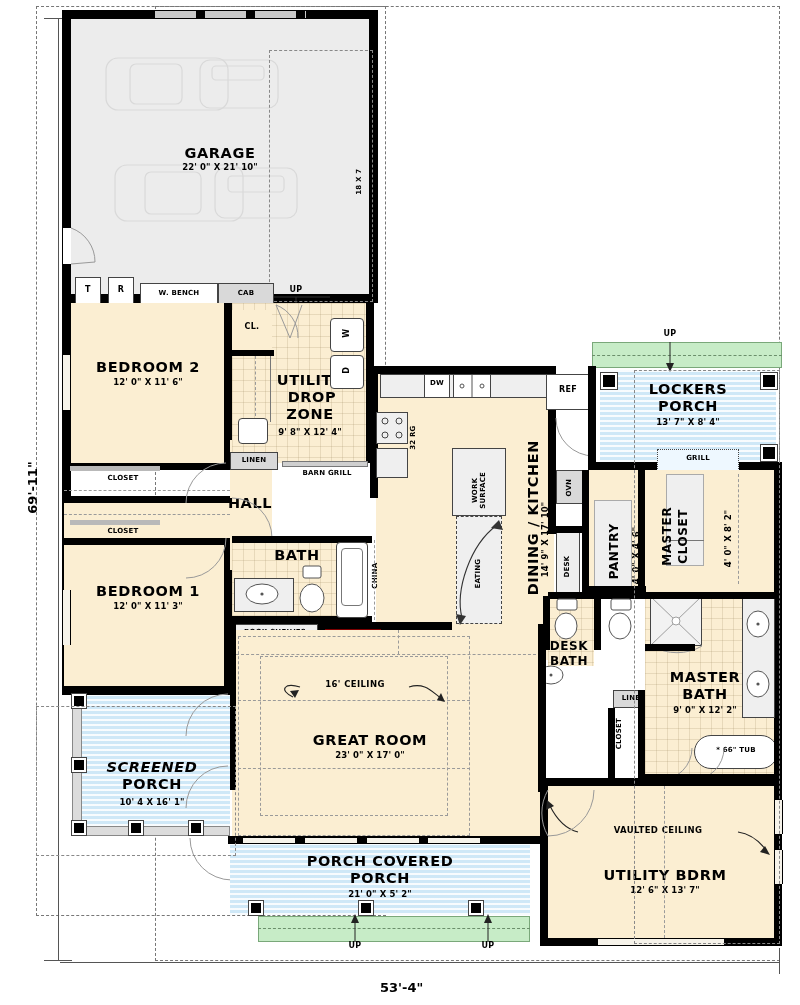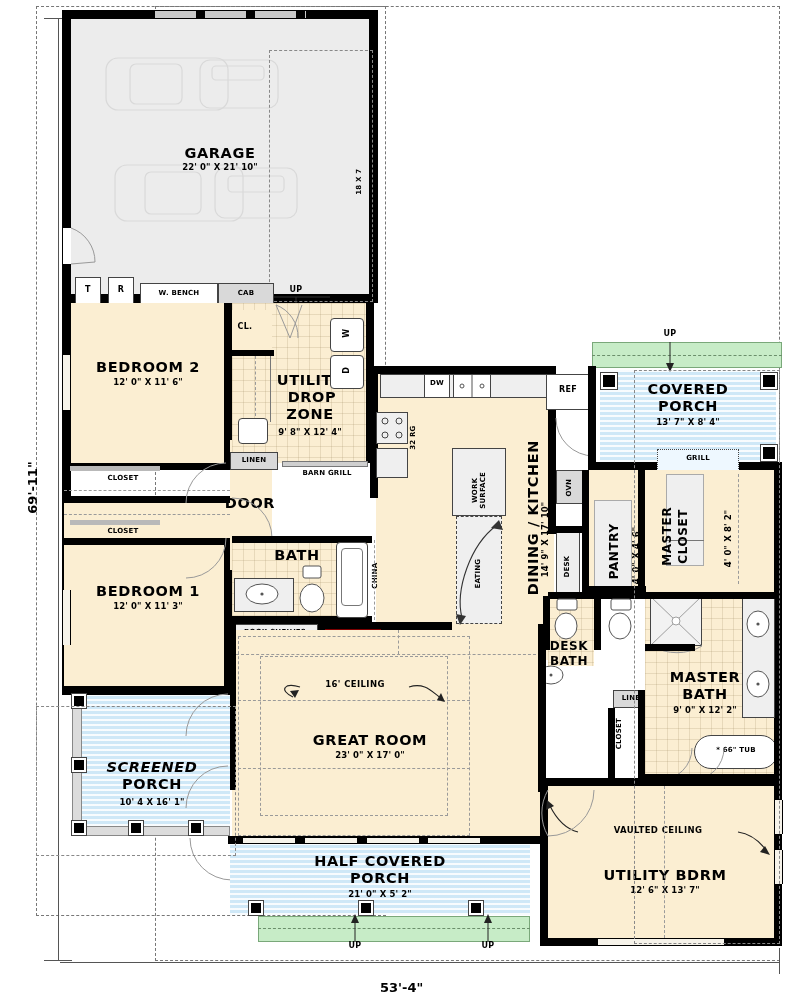--- a/index.html
+++ b/index.html
@@ -227,32 +227,32 @@
   <div class="dashline-h" style="left:64px; top:514px; width:166px;"></div>
   <div class="wall" style="left:64px; top:538px; width:166px; height:7px;"></div>
   <div class="wall" style="left:224px; top:538px; width:8px; height:156px;"></div>
 
   <div class="window-v" style="left:62px; top:590px; width:9px; height:55px;"></div>
 
   <div class="lbl room-name" style="left:78px; top:584px; width:140px;">BEDROOM 1</div>
   <div class="lbl room-dim" style="left:78px; top:602px; width:140px;">12' 0" X 11' 3"</div>
 
   <div class="abs fill-interior" style="left:230px; top:440px; width:42px; height:130px;"></div>
-  <div class="lbl room-name" style="left:200px; top:496px; width:100px;">DOOR</div>
+  <div class="lbl room-name" style="left:200px; top:496px; width:100px;">HALL</div>
   <svg class="ov">
     <path d="M226 463 A40 40 0 0 0 186 503" fill="none" stroke="#999" stroke-width="1"></path>
     <path d="M226 538 A40 40 0 0 1 186 578" fill="none" stroke="#999" stroke-width="1"></path>
     <path d="M232 498 A40 40 0 0 1 272 538" fill="none" stroke="#999" stroke-width="1"></path>
   </svg>
 
   <div class="abs fill-interior tilefloor" style="left:232px; top:303px; width:140px; height:160px;"></div>
   <div class="wall" style="left:366px; top:303px; width:8px; height:160px;"></div>
 
   <div class="abs fill-interior" style="left:232px; top:310px; width:40px; height:40px;"></div>
-  <div class="lbl small-lbl" style="left:225px; top:323px; width:40px;">CL.</div>
+  <div class="lbl small-lbl" style="left:232px; top:323px; width:40px;">CL.</div>
   <div class="wall" style="left:232px; top:350px; width:42px; height:6px;"></div>
 
   <div class="fx rounded" style="left:238px; top:418px; width:30px; height:26px;"></div>
   <div class="dashline-v" style="left:255px; top:356px; height:60px;"></div>
   <div class="solid-thin-v" style="left:270px; top:356px; height:66px;"></div>
 
   <div class="fx fx-gray" style="left:230px; top:452px; width:48px; height:18px;"></div>
   <div class="lbl tiny-lbl" style="left:230px; top:457px; width:48px;">LINEN</div>
 
   <div class="lbl room-name" style="left:262px; top:373px; width:96px;">UTILITY</div>
@@ -406,21 +406,21 @@
 
   <div class="abs fill-porch hatch-porch" style="left:230px; top:843px; width:300px; height:72px;"></div>
   <div class="wall" style="left:228px; top:836px; width:314px; height:8px;"></div>
   <div class="wall" style="left:228px; top:836px; width:8px; height:8px;"></div>
 
   <div class="window" style="left:243px; top:837px; width:52px; height:7px;"></div>
   <div class="window" style="left:305px; top:837px; width:52px; height:7px;"></div>
   <div class="window" style="left:367px; top:837px; width:52px; height:7px;"></div>
   <div class="window" style="left:428px; top:837px; width:52px; height:7px;"></div>
 
-  <div class="lbl room-name" style="left:280px; top:854px; width:200px;">HALF COVERED</div>
+  <div class="lbl room-name" style="left:280px; top:854px; width:200px;">PORCH COVERED</div>
   <div class="lbl room-name" style="left:280px; top:871px; width:200px;">PORCH</div>
   <div class="lbl room-dim" style="left:280px; top:890px; width:200px;">21' 0" X 5' 2"</div>
 
   <div class="post" style="left:248px; top:900px; width:16px; height:16px;"></div>
   <div class="post" style="left:358px; top:900px; width:16px; height:16px;"></div>
   <div class="post" style="left:468px; top:900px; width:16px; height:16px;"></div>
 
   <div class="abs fill-step" style="left:258px; top:916px; width:272px; height:26px; border:1px solid #7aa87a;"></div>
   <div class="dashline-h" style="left:258px; top:928px; width:272px; border-color:#6b8f6b;"></div>
   <div class="lbl small-lbl" style="left:335px; top:942px; width:40px;">UP</div>
@@ -431,21 +431,21 @@
     <line x1="488" y1="942" x2="488" y2="920" stroke="#222" stroke-width="1"></line>
     <polygon points="488,914 484,923 492,923" fill="#222"></polygon>
   </svg>
 
   <div class="abs fill-porch hatch-porch" style="left:600px; top:370px; width:176px; height:96px;"></div>
   <div class="wall" style="left:592px; top:462px; width:190px; height:8px;"></div>
   <div class="post" style="left:600px; top:372px; width:18px; height:18px;"></div>
   <div class="post" style="left:760px; top:372px; width:18px; height:18px;"></div>
   <div class="post" style="left:760px; top:444px; width:18px; height:18px;"></div>
 
-  <div class="lbl room-name" style="left:618px; top:382px; width:140px;">COVERED</div>
+  <div class="lbl room-name" style="left:618px; top:382px; width:140px;">LOCKERS</div>
   <div class="lbl room-name" style="left:618px; top:399px; width:140px;">PORCH</div>
   <div class="lbl room-dim" style="left:618px; top:418px; width:140px;">13' 7" X 8' 4"</div>
 
   <div class="fx" style="left:657px; top:449px; width:82px; height:22px; border-style:dotted; background:#eef8ff;"></div>
   <div class="lbl tiny-lbl" style="left:657px; top:455px; width:82px;">GRILL</div>
 
   <div class="abs fill-step" style="left:592px; top:342px; width:190px; height:26px; border:1px solid #7aa87a;"></div>
   <div class="dashline-h" style="left:592px; top:355px; width:190px; border-color:#6b8f6b;"></div>
   <div class="lbl small-lbl" style="left:650px; top:330px; width:40px;">UP</div>
   <svg class="ov">

